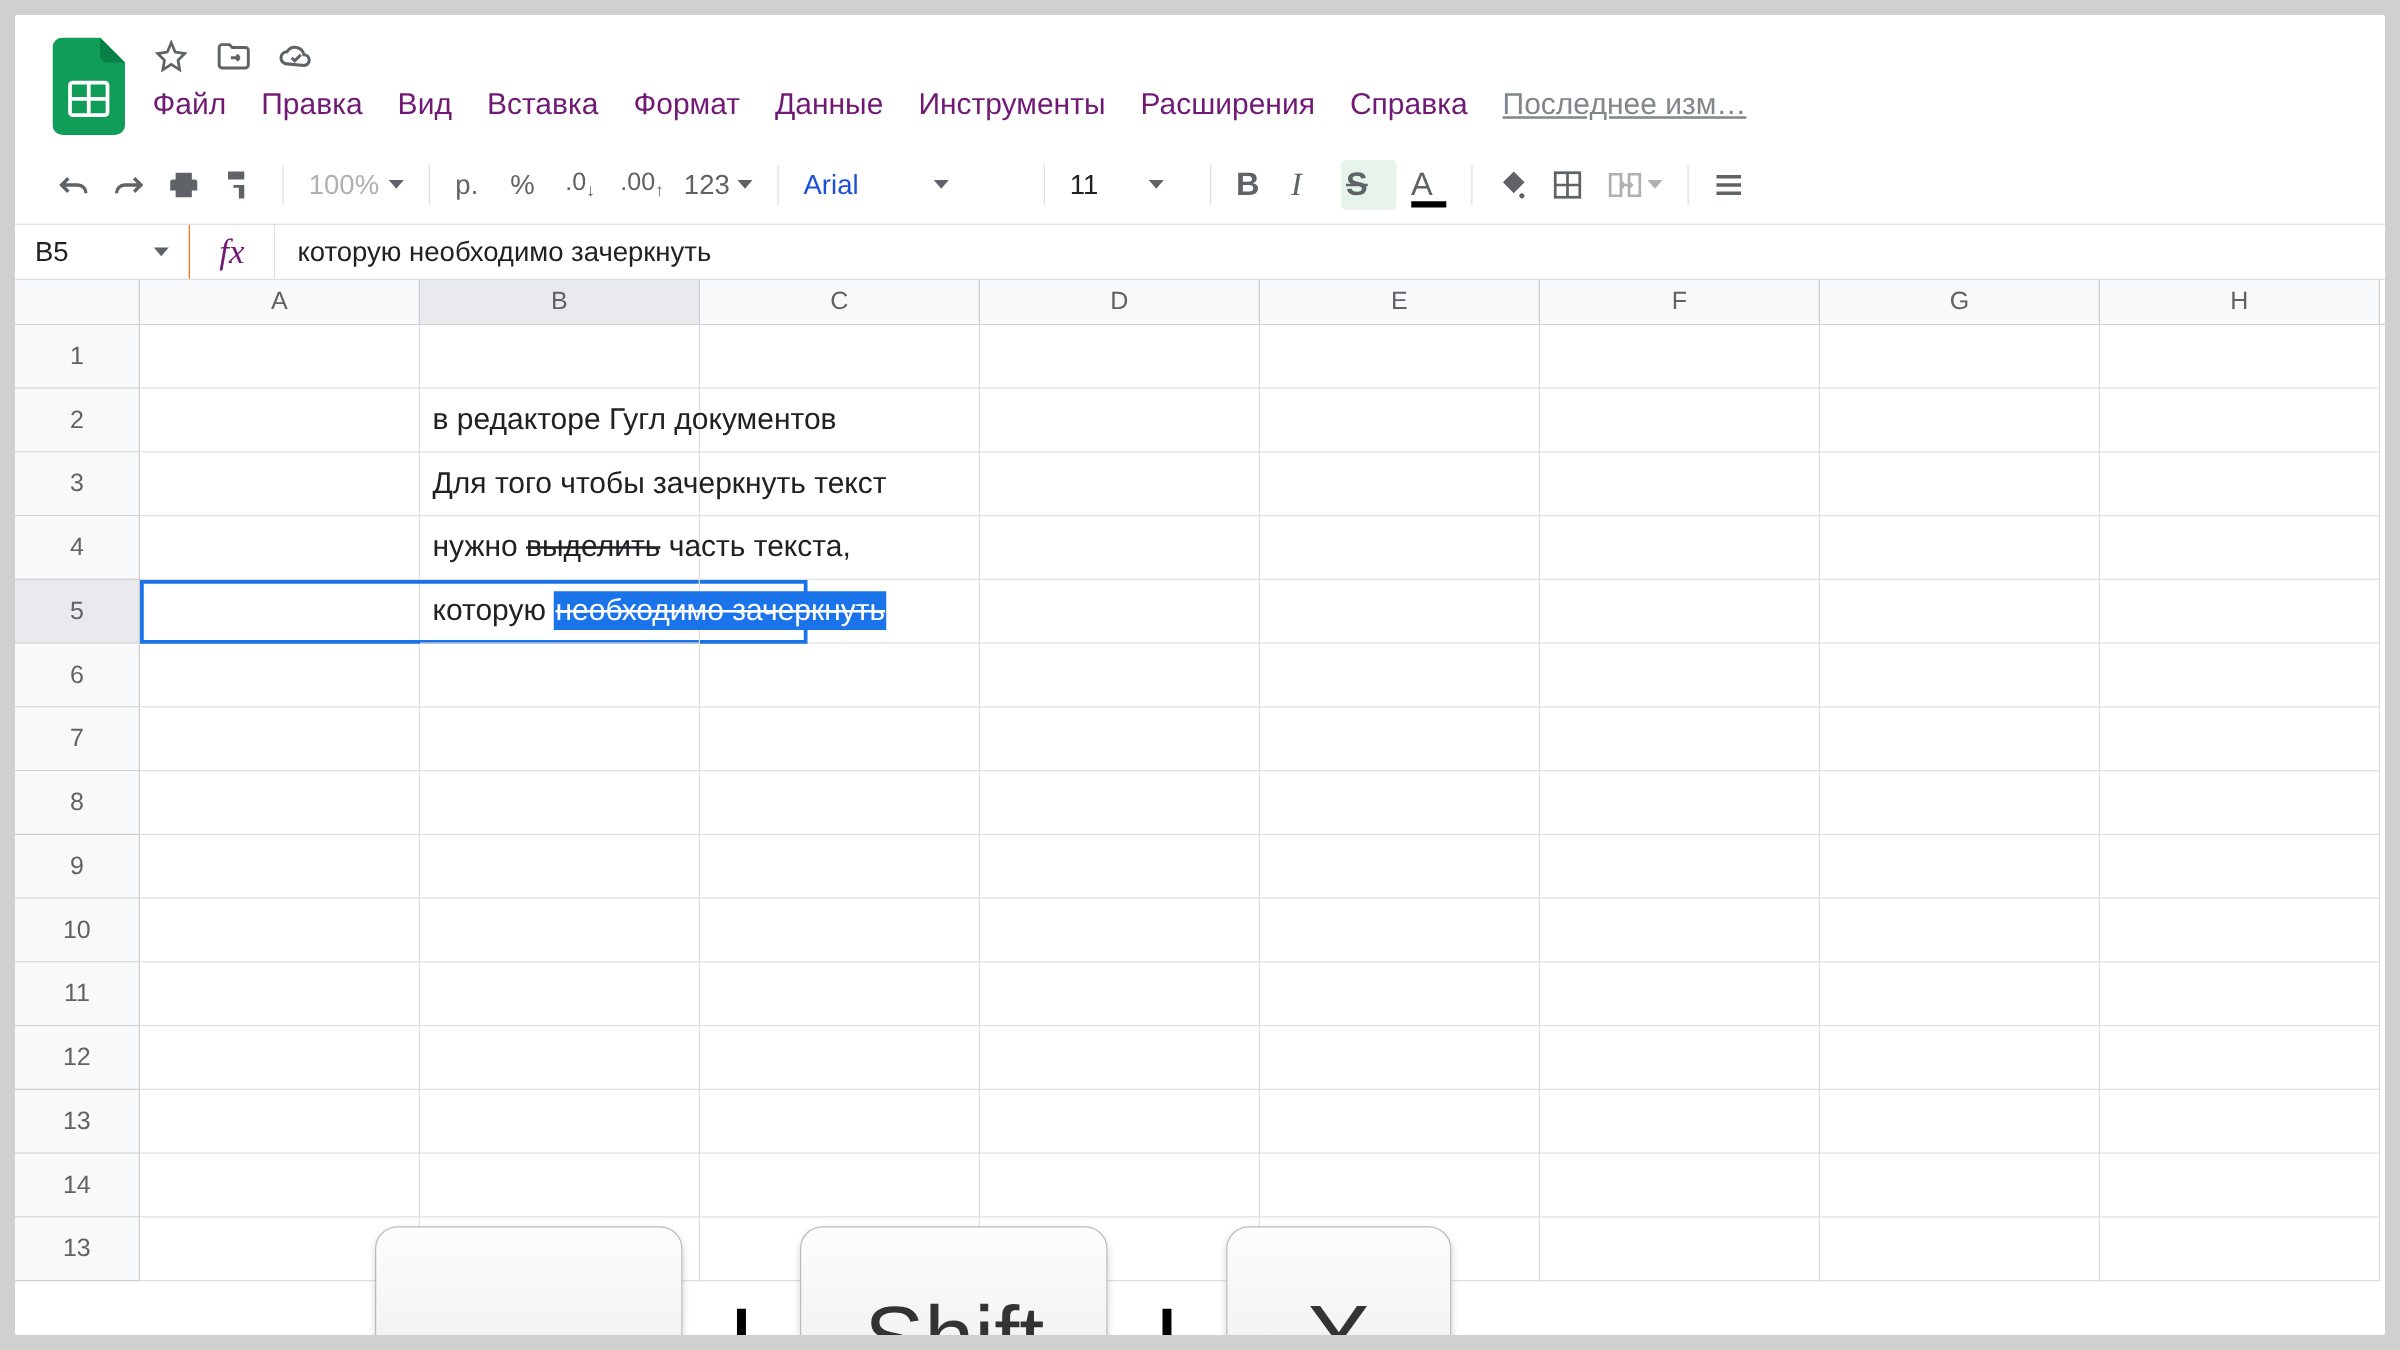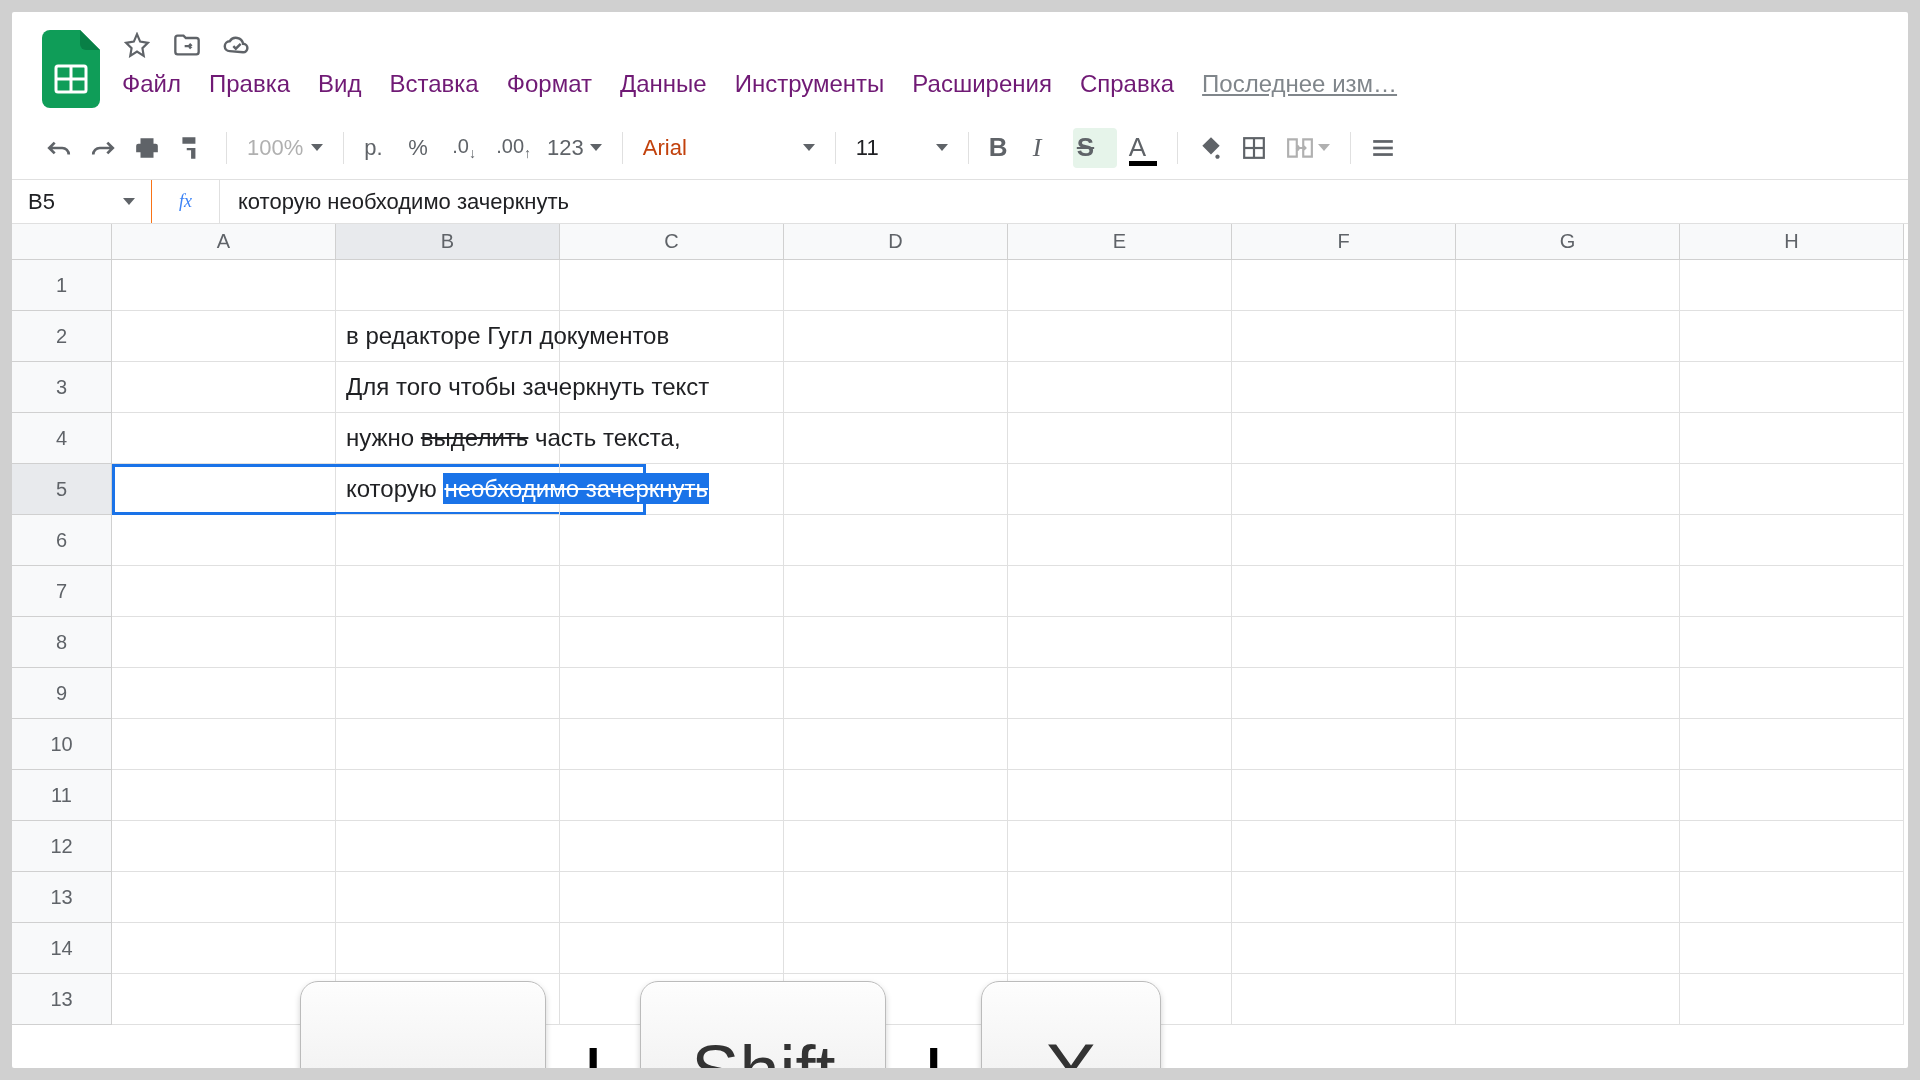--- a/index.html
+++ b/index.html
@@ -13,39 +13,39 @@
 .title-row { display: flex; align-items: center; gap: 20px; }
 .doc-title { font-size: 34px; font-weight: 400; color: #202124; }
 .title-icons { display: flex; gap: 20px; align-items: center; }
 .ico-btn { width: 30px; height: 30px; display: inline-flex; align-items: center; justify-content: center; color: #5f6368; cursor: pointer; }
 .menubar { display: flex; gap: 28px; align-items: center; }
 .menu-item { font-size: 24px; color: #701a75; cursor: pointer; white-space: nowrap; }
 .menu-item.dim { color: #80868b; text-decoration: underline; }
 
 
 .toolbar { display: flex; align-items: center; padding: 10px 30px; gap: 8px; border-bottom: 1px solid #e0e0e0; height: 64px; }
-.tbtn { min-width: 36px; height: 40px; display: inline-flex; align-items: center; justify-content: space-between; color: #5f6368; cursor: pointer; padding: 0 4px; font-size: 22px; }
+.tbtn { min-width: 36px; height: 40px; display: inline-flex; align-items: center; justify-content: flex-start; color: #5f6368; cursor: pointer; padding: 0 4px; font-size: 22px; }
 .tsep { width: 1px; height: 32px; background: #e0e0e0; margin: 0 8px; }
 .tbtn.dim { color: #b0b0b0; }
 .zoom { color: #b0b0b0; font-size: 22px; display: flex; align-items: center; gap: 8px; }
-.font-select { display: flex; align-items: center; gap: 60px; font-size: 22px; color: #c2410c; min-width: 180px; }
+.font-select { display: flex; align-items: center; gap: 60px; font-size: 22px; color: #1d4ed8; min-width: 180px; }
 .size-select { display: flex; align-items: center; gap: 40px; font-size: 22px; color: #202124; min-width: 100px; }
 .bold-btn { font-weight: 700; font-size: 26px; }
 .italic-btn { font-style: italic; font-size: 26px; font-family: Georgia, serif; }
 .strike-btn { position: relative; width: 44px; height: 40px; background: #e6f4ea; border-radius: 4px; }
 .strike-s { font-size: 26px; font-weight: 700; text-decoration: line-through; }
 .textcolor-btn { position: relative; }
 .color-bar { position: absolute; bottom: 2px; left: 4px; right: 4px; height: 5px; background: #000; }
 .paint-ico { color: #5f6368; }
 .triangle { width: 0; height: 0; border-left: 6px solid transparent; border-right: 6px solid transparent; border-top: 7px solid #5f6368; }
 
 
 .formula-bar { display: flex; align-items: center; border-bottom: 1px solid #e0e0e0; height: 44px; }
 .name-box { width: 140px; padding: 0 16px; font-size: 22px; color: #202124; display: flex; align-items: center; justify-content: space-between; border-right: 1px solid #f97316; height: 100%; }
-.fx-label { width: 68px; text-align: center; font-style: italic; font-family: Georgia, serif; font-size: 18px; color: #3b82f6; border-right: 1px solid #e0e0e0; height: 100%; display: flex; align-items: center; justify-content: center; }
+.fx-label { width: 68px; text-align: center; font-style: italic; font-family: Georgia, serif; font-size: 28px; color: #701a75; border-right: 1px solid #e0e0e0; height: 100%; display: flex; align-items: center; justify-content: center; }
 .formula-input { flex: 1; padding: 0 18px; font-size: 22px; color: #202124; }
 
 
 .grid { flex: 1; overflow: hidden; position: relative; }
 .col-headers { display: flex; height: 36px; border-bottom: 1px solid #d0d0d0; }
 .corner { width: 100px; border-right: 1px solid #d0d0d0; background: #f8f9fa; }
 .col-h { width: 224px; border-right: 1px solid #d0d0d0; display: flex; align-items: center; justify-content: center; font-size: 20px; color: #5f6368; background: #f8f9fa; }
 .col-h.sel { background: #e8eaed; }
 .grid-body { display: flex; }
 .row-headers { width: 100px; }

